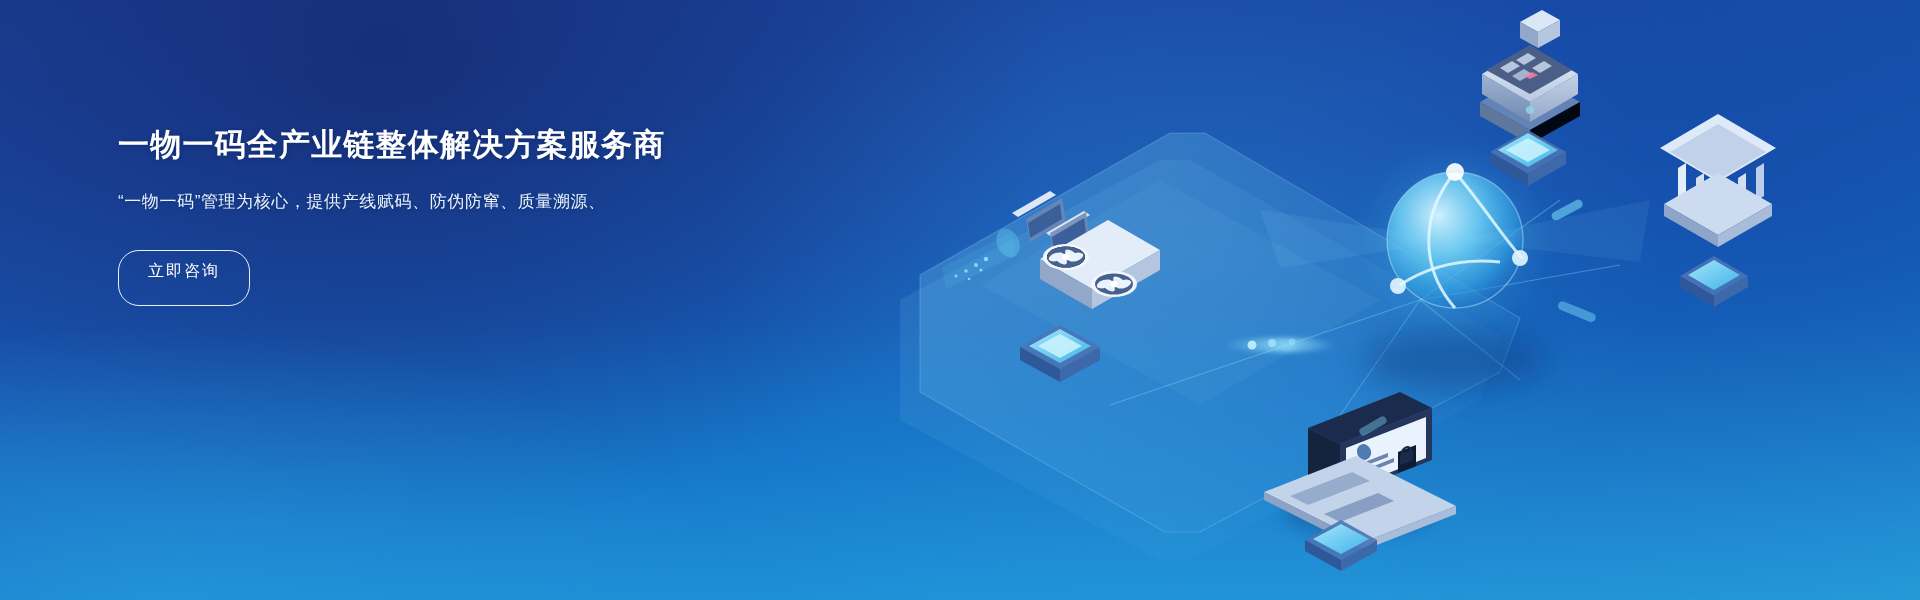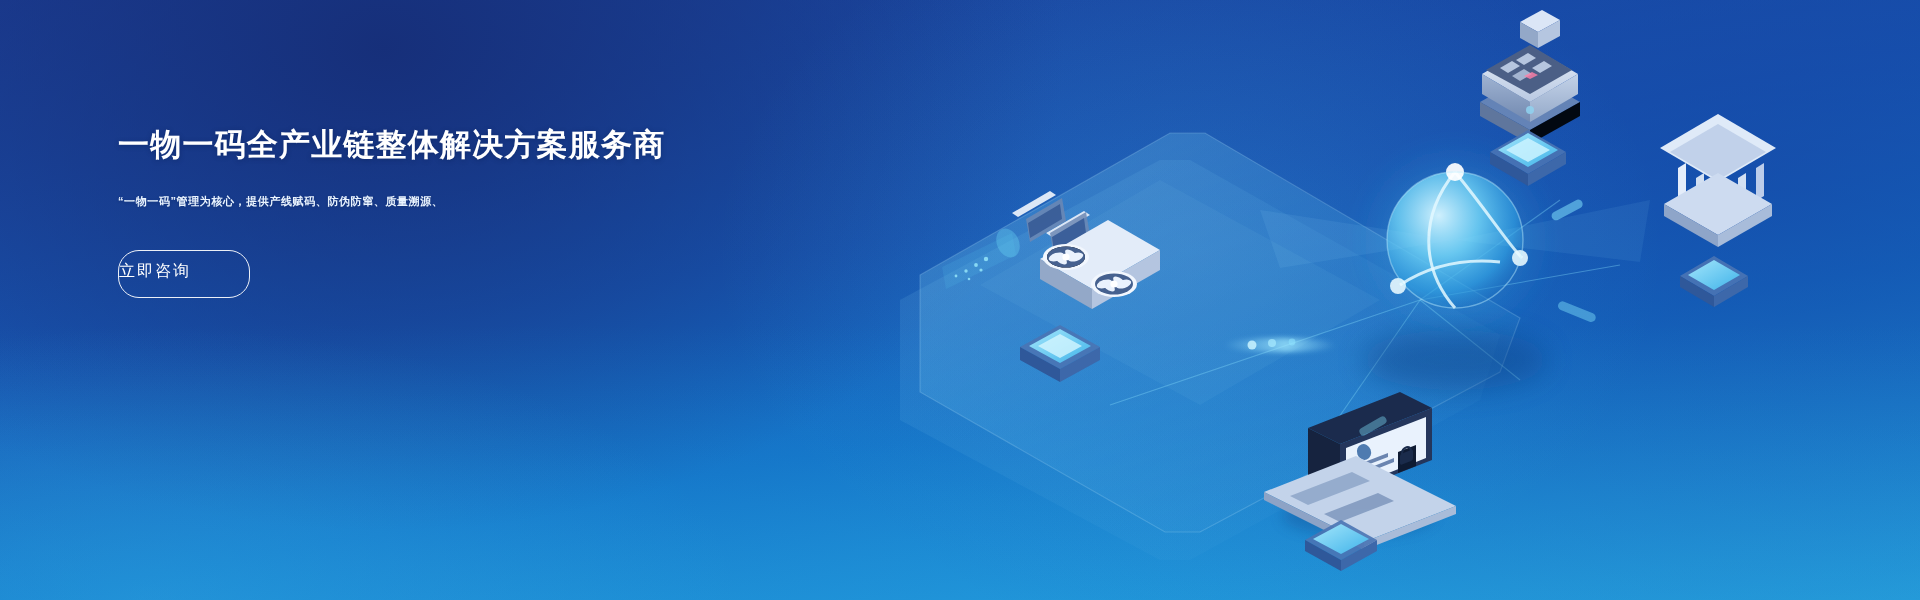--- a/index.html
+++ b/index.html
@@ -26,27 +26,27 @@
     background:linear-gradient(to bottom, rgba(30,150,215,0) 0%, rgba(38,168,226,0.30) 100%);}
 
   
   #copy{position:absolute;left:118px;top:126px;width:700px;}
   #headline{
     color:#ffffff;font-size:31px;font-weight:bold;letter-spacing:1.2px;
     line-height:1.2;margin:0 0 22px 0;white-space:nowrap;
     text-shadow:0 1px 5px rgba(5,25,70,0.38);
   }
   .sub-line{
-    color:#eaf4ff;font-size:11px;line-height:33px;letter-spacing:0.6px;
-    white-space:nowrap;font-weight:bold;
+    color:#eaf4ff;font-size:17px;line-height:33px;letter-spacing:0.6px;
+    white-space:nowrap;font-weight:normal;
     text-shadow:0 1px 3px rgba(5,25,70,0.3);
   }
   #cta{
     margin-top:32px;display:inline-block;
-    width:132px;height:48px;line-height:40px;
+    width:132px;height:56px;line-height:40px;text-align:center;
     border:1px solid rgba(255,255,255,0.92);border-radius:21px;
     color:#ffffff;font-size:16px;letter-spacing:2px;
     background:transparent;cursor:pointer;box-sizing:border-box;
     font-family:Liberation Serif, serif;
   }
 
   
   #art{position:absolute;right:0;top:0;width:1060px;height:600px;}
   #art svg{display:block;width:1060px;height:600px;}
 </style>

